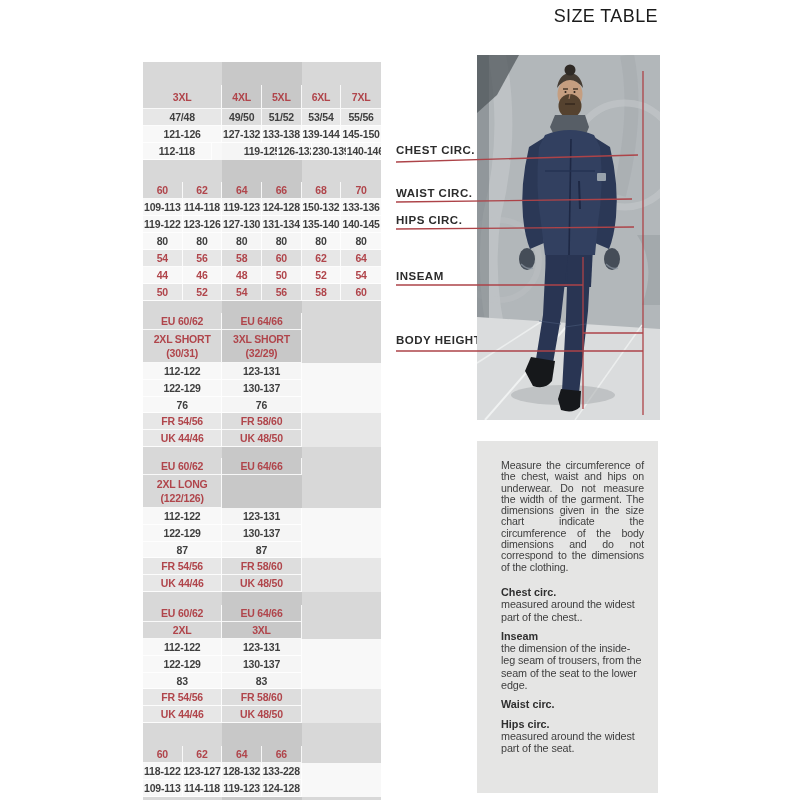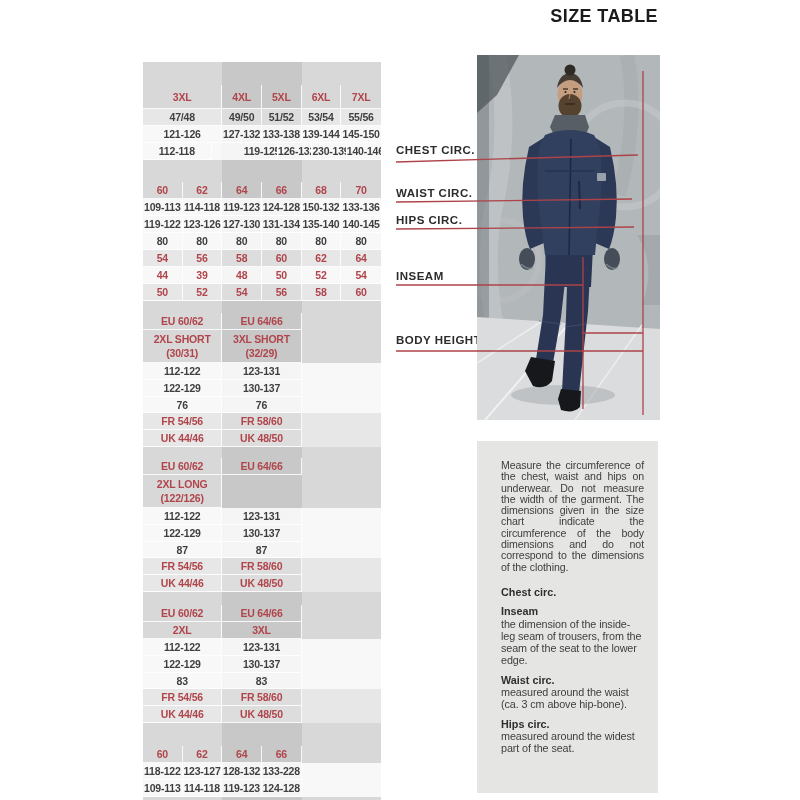--- a/index.html
+++ b/index.html
@@ -6,21 +6,21 @@
     --red:#b0454b;
     --ink:#3f3f3f;
   }
   html,body{margin:0;padding:0;background:#fff;}
   body{font-family:"Liberation Sans", sans-serif; -webkit-font-smoothing:antialiased;}
   #root{position:relative;width:800px;height:800px;background:#ffffff;overflow:hidden;}
 
   
   .page-title{
     position:absolute; top:6px; right:142px;
-    font-size:18px; font-weight:bold; letter-spacing:.4px; color:#1b1b1b;
+    font-size:18px; font-weight:normal; letter-spacing:.4px; color:#1b1b1b;
   }
 
   
   .size-table{
     position:absolute; left:143px; top:62px; width:238px;
     background:linear-gradient(90deg,
       #d8d8d8 0%, #d8d8d8 33.33%,
       #c8c8c8 33.33%, #c8c8c8 66.66%,
       #d8d8d8 66.66%, #d8d8d8 100%);
     padding-bottom:4px;
@@ -144,21 +144,21 @@
         <div class="trow tint red">
           <div class="tcell" style="width: 16.6667%;">54</div>
           <div class="tcell" style="width: 16.6667%;">56</div>
           <div class="tcell" style="width: 16.6667%;">58</div>
           <div class="tcell" style="width: 16.6667%;">60</div>
           <div class="tcell" style="width: 16.6667%;">62</div>
           <div class="tcell" style="width: 16.6667%;">64</div>
         </div>
         <div class="trow white red">
           <div class="tcell" style="width: 16.6667%;">44</div>
-          <div class="tcell" style="width: 16.6667%;">39</div>
+          <div class="tcell" style="width: 16.6667%;">46</div>
           <div class="tcell" style="width: 16.6667%;">48</div>
           <div class="tcell" style="width: 16.6667%;">50</div>
           <div class="tcell" style="width: 16.6667%;">52</div>
           <div class="tcell" style="width: 16.6667%;">54</div>
         </div>
         <div class="trow tint red">
           <div class="tcell" style="width: 16.6667%;">50</div>
           <div class="tcell" style="width: 16.6667%;">52</div>
           <div class="tcell" style="width: 16.6667%;">54</div>
           <div class="tcell" style="width: 16.6667%;">56</div>
@@ -386,28 +386,28 @@
       <path d="M583,257 L583,409"></path>
       <path d="M643,71 L643,415"></path>
     </g>
   </svg>
 
   <div class="info-panel">
     <div class="info-intro">Measure the circumference of the chest, waist and hips on underwear. Do not measure the width of the garment. The dimensions given in the size chart indicate the circumference of the body dimensions and do not correspond to the dimensions of the clothing.</div>
     <div id="info-sections">
         <div class="info-section">
           <div class="info-heading">Chest circ.</div>
+          <div class="info-body">measured around the widest part of the chest..</div>
         </div>
         <div class="info-section">
           <div class="info-heading">Inseam</div>
           <div class="info-body">the dimension of the inside-leg seam of trousers, from the seam of the seat to the lower edge.</div>
         </div>
         <div class="info-section">
           <div class="info-heading">Waist circ.</div>
-          <div class="info-body">measured around the waist (ca. 3 cm above hip-bone).</div>
         </div>
         <div class="info-section">
           <div class="info-heading">Hips circ.</div>
           <div class="info-body">measured around the widest part of the seat.</div>
         </div>
       </div>
   </div>
 
 </div>
 

